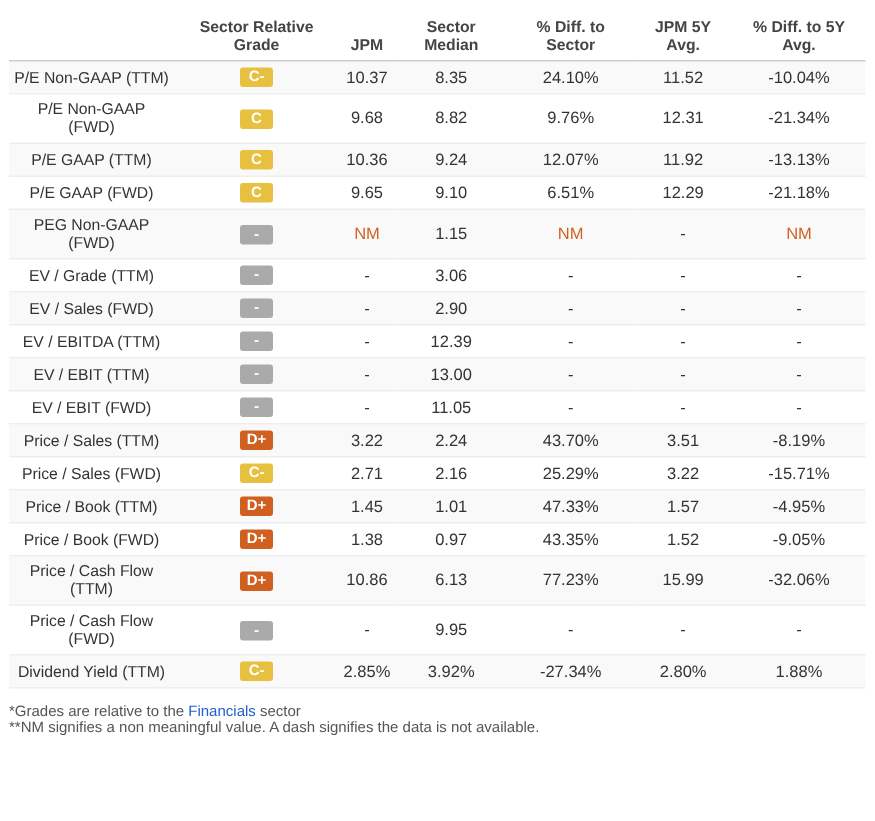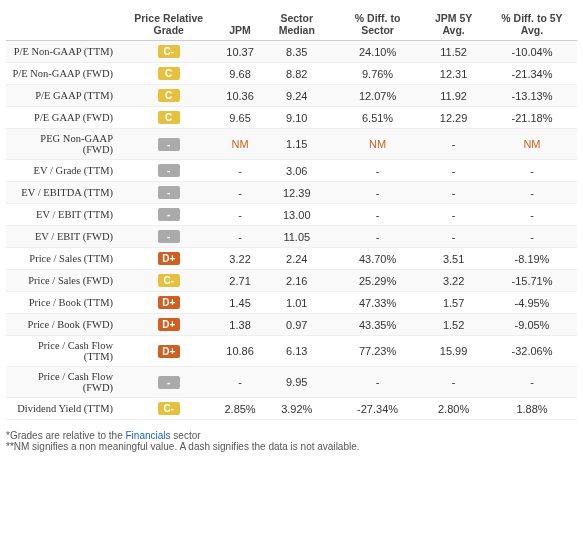--- a/index.html
+++ b/index.html
@@ -36,25 +36,24 @@
       background: #fff;
     }
     tbody td {
       padding: 4px 3px;
       text-align: center;
       font-size: 11px;
       color: #333;
       border-bottom: 1px solid #eee;
     }
     tbody td:first-child {
-      text-align: right;
+      text-align: center;
       font-size: 10.5px;
       color: #333;
       width: 110px;
-      font-family: Liberation Serif, serif;
     }
     .grade-badge {
       display: inline-block;
       padding: 1px 4px;
       border-radius: 2px;
       font-size: 10px;
       font-weight: bold;
       color: #fff;
       min-width: 22px;
       text-align: center;
@@ -76,21 +75,21 @@
     }
   </style>
 </head>
 <body>
 
 <div class="container">
   <table>
     <thead>
       <tr>
         <th></th>
-        <th>Price Relative Grade</th>
+        <th>Sector Relative Grade</th>
         <th>JPM</th>
         <th>Sector Median</th>
         <th>% Diff. to Sector</th>
         <th>JPM 5Y Avg.</th>
         <th>% Diff. to 5Y Avg.</th>
       </tr>
     </thead>
     <tbody id="table-body">
     <tr>
           <td>P/E Non-GAAP (TTM)</td>
@@ -140,20 +139,29 @@
         <tr>
           <td>EV / Grade (TTM)</td>
           <td><span class="grade-badge grade-dash">-</span></td>
           <td>-</td>
           <td>3.06</td>
           <td>-</td>
           <td>-</td>
           <td>-</td>
         </tr>
         <tr>
+          <td>EV / Sales (FWD)</td>
+          <td><span class="grade-badge grade-dash">-</span></td>
+          <td>-</td>
+          <td>2.90</td>
+          <td>-</td>
+          <td>-</td>
+          <td>-</td>
+        </tr>
+        <tr>
           <td>EV / EBITDA (TTM)</td>
           <td><span class="grade-badge grade-dash">-</span></td>
           <td>-</td>
           <td>12.39</td>
           <td>-</td>
           <td>-</td>
           <td>-</td>
         </tr>
         <tr>
           <td>EV / EBIT (TTM)</td>

